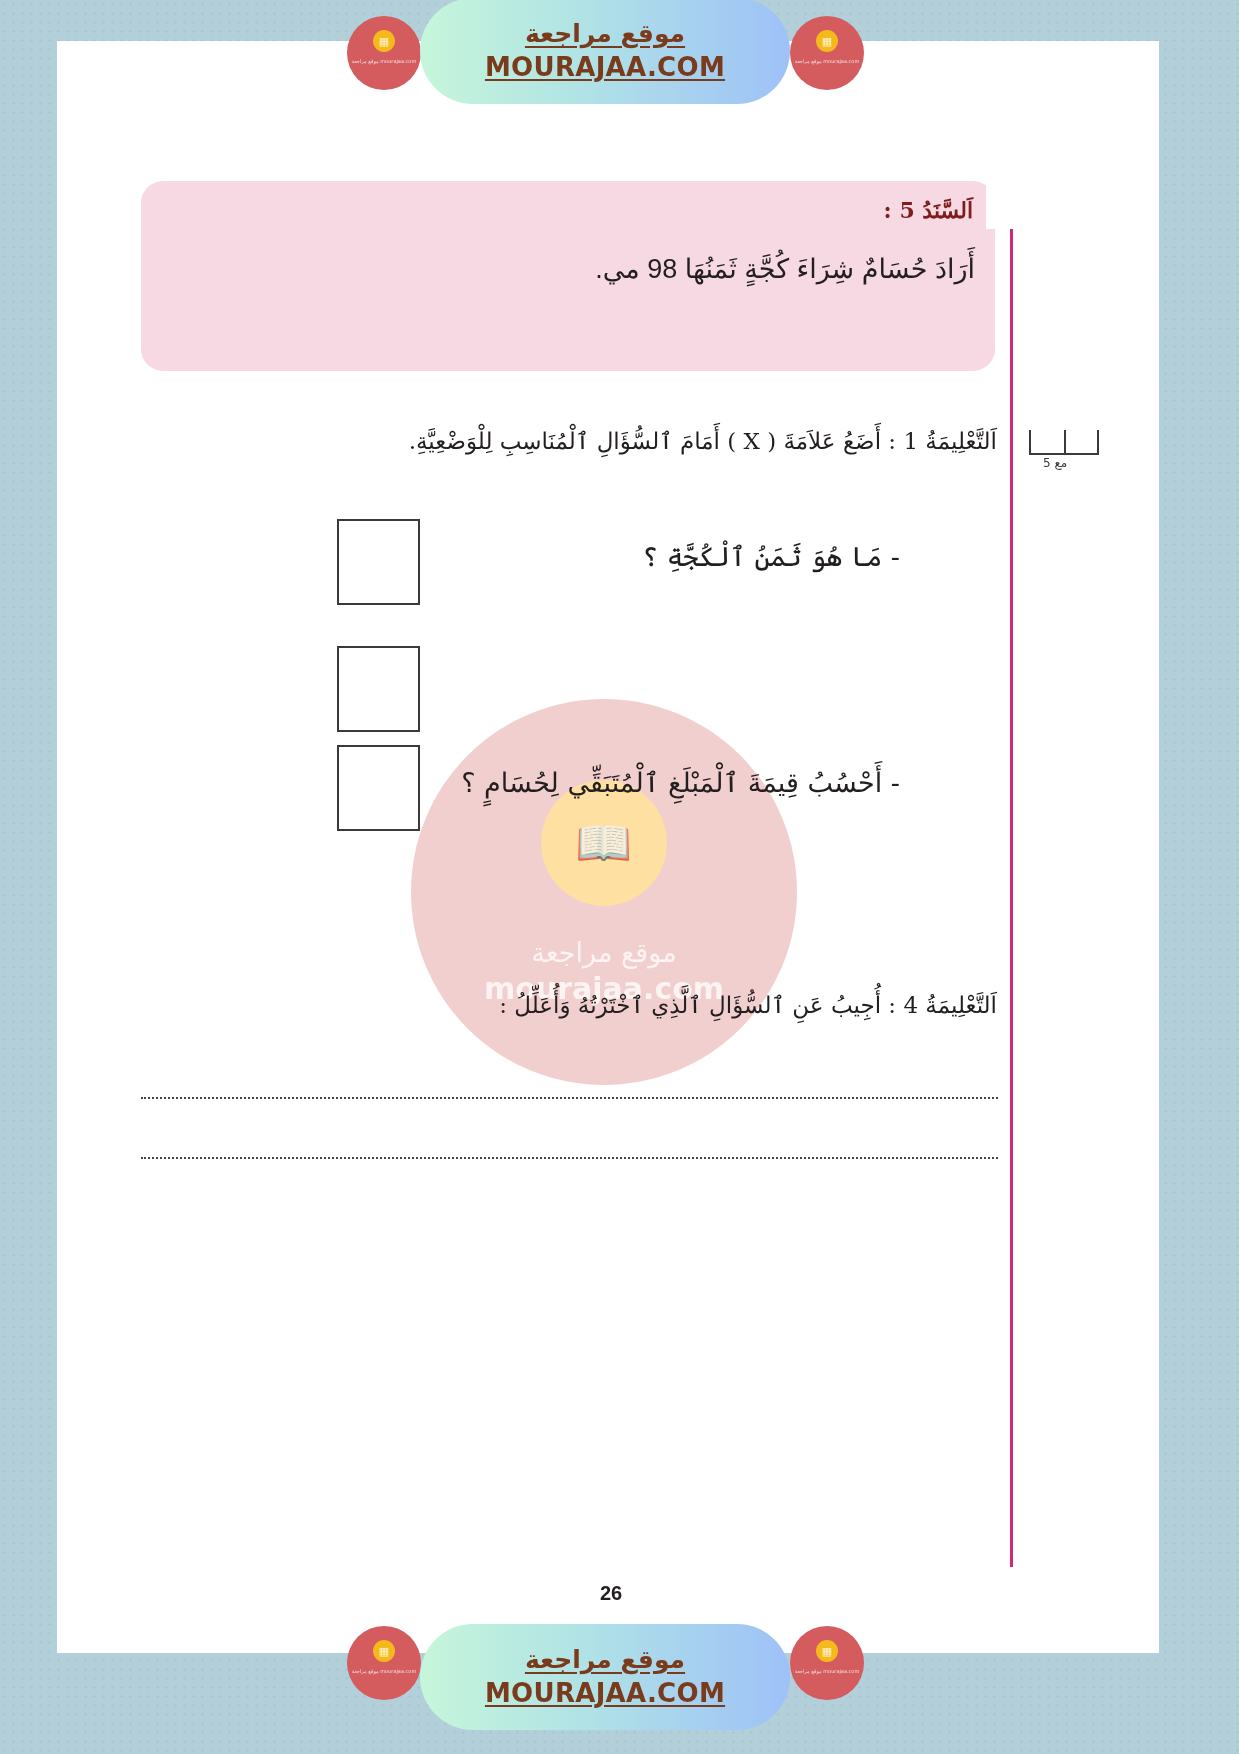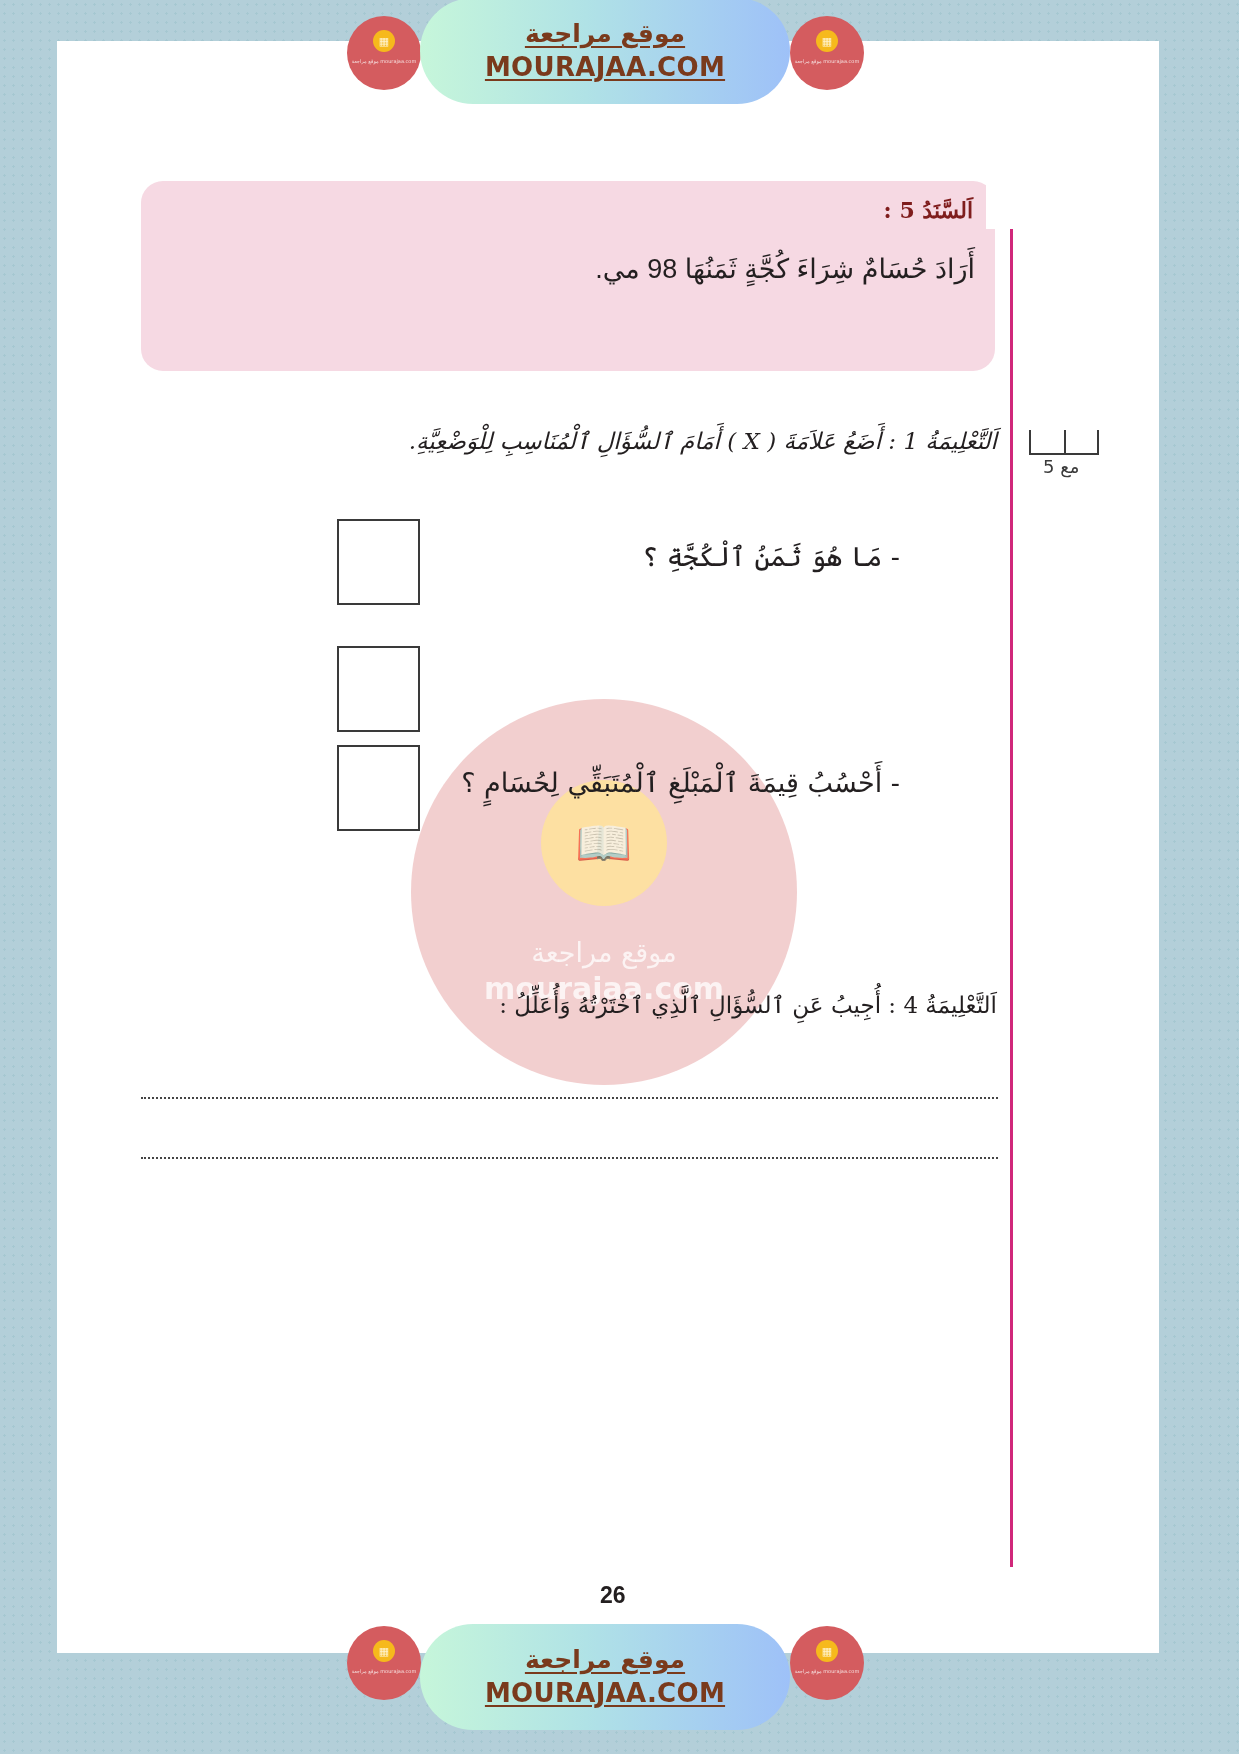--- a/index.html
+++ b/index.html
@@ -105,37 +105,37 @@
   }
   .instr {
     position: absolute;
     right: 242px;
     direction: rtl;
     font-family: "DejaVu Serif", serif;
     font-size: 23px;
     color: #231f20;
     white-space: nowrap;
   }
-  .instr.i1 { top: 428px; font-style: italic; }
+  .instr.i1 { top: 428px; }
   .instr.i2 { top: 992px; }
   .score-box {
     position: absolute;
     left: 1025px; top: 430px;
     width: 72px; height: 46px;
   }
   .score-box .bracket {
     position: absolute; left: 4px; top: 0; width: 70px; height: 25px;
     border-left: 2px solid #3a3a3a; border-right: 2px solid #3a3a3a; border-bottom: 2px solid #3a3a3a;
   }
   .score-box .bracket::after {
     content: ""; position: absolute; left: 33px; top: 0; width: 2px; height: 25px; background: #3a3a3a;
   }
   .score-box .label {
     position: absolute; left: 18px; top: 26px;
-    font-family: "DejaVu Sans", sans-serif; font-size: 18px; color: #3a3a3a;
+    font-family: "DejaVu Sans", sans-serif; font-size: 12px; color: #3a3a3a;
     direction: rtl;
   }
   .q-row {
     position: absolute;
     left: 337px; width: 563px; height: 86px;
   }
   .q-row .cbox {
     position: absolute; left: 0; top: 0;
     width: 83px; height: 86px;
     border: 2px solid #3a3a3a;
@@ -154,21 +154,21 @@
   .q3 { top: 745px; }
   .dots {
     position: absolute;
     left: 141px; width: 857px; height: 2px;
     border-top: 2px dotted #444;
   }
   .dots.d1 { top: 1097px; }
   .dots.d2 { top: 1157px; }
   .page-num {
     position: absolute; left: 600px; top: 1582px;
-    font-family: "Liberation Sans", sans-serif; font-size: 23px; font-weight: bold; color: #231f20;
+    font-family: "Liberation Sans", sans-serif; font-size: 20px; font-weight: bold; color: #231f20;
   }
   
   .wm {
     position: absolute;
     left: 411px; top: 699px;
     width: 386px; height: 386px; border-radius: 50%;
     background: rgba(230,160,160,0.5);
     z-index: 1;
     pointer-events: none;
   }

